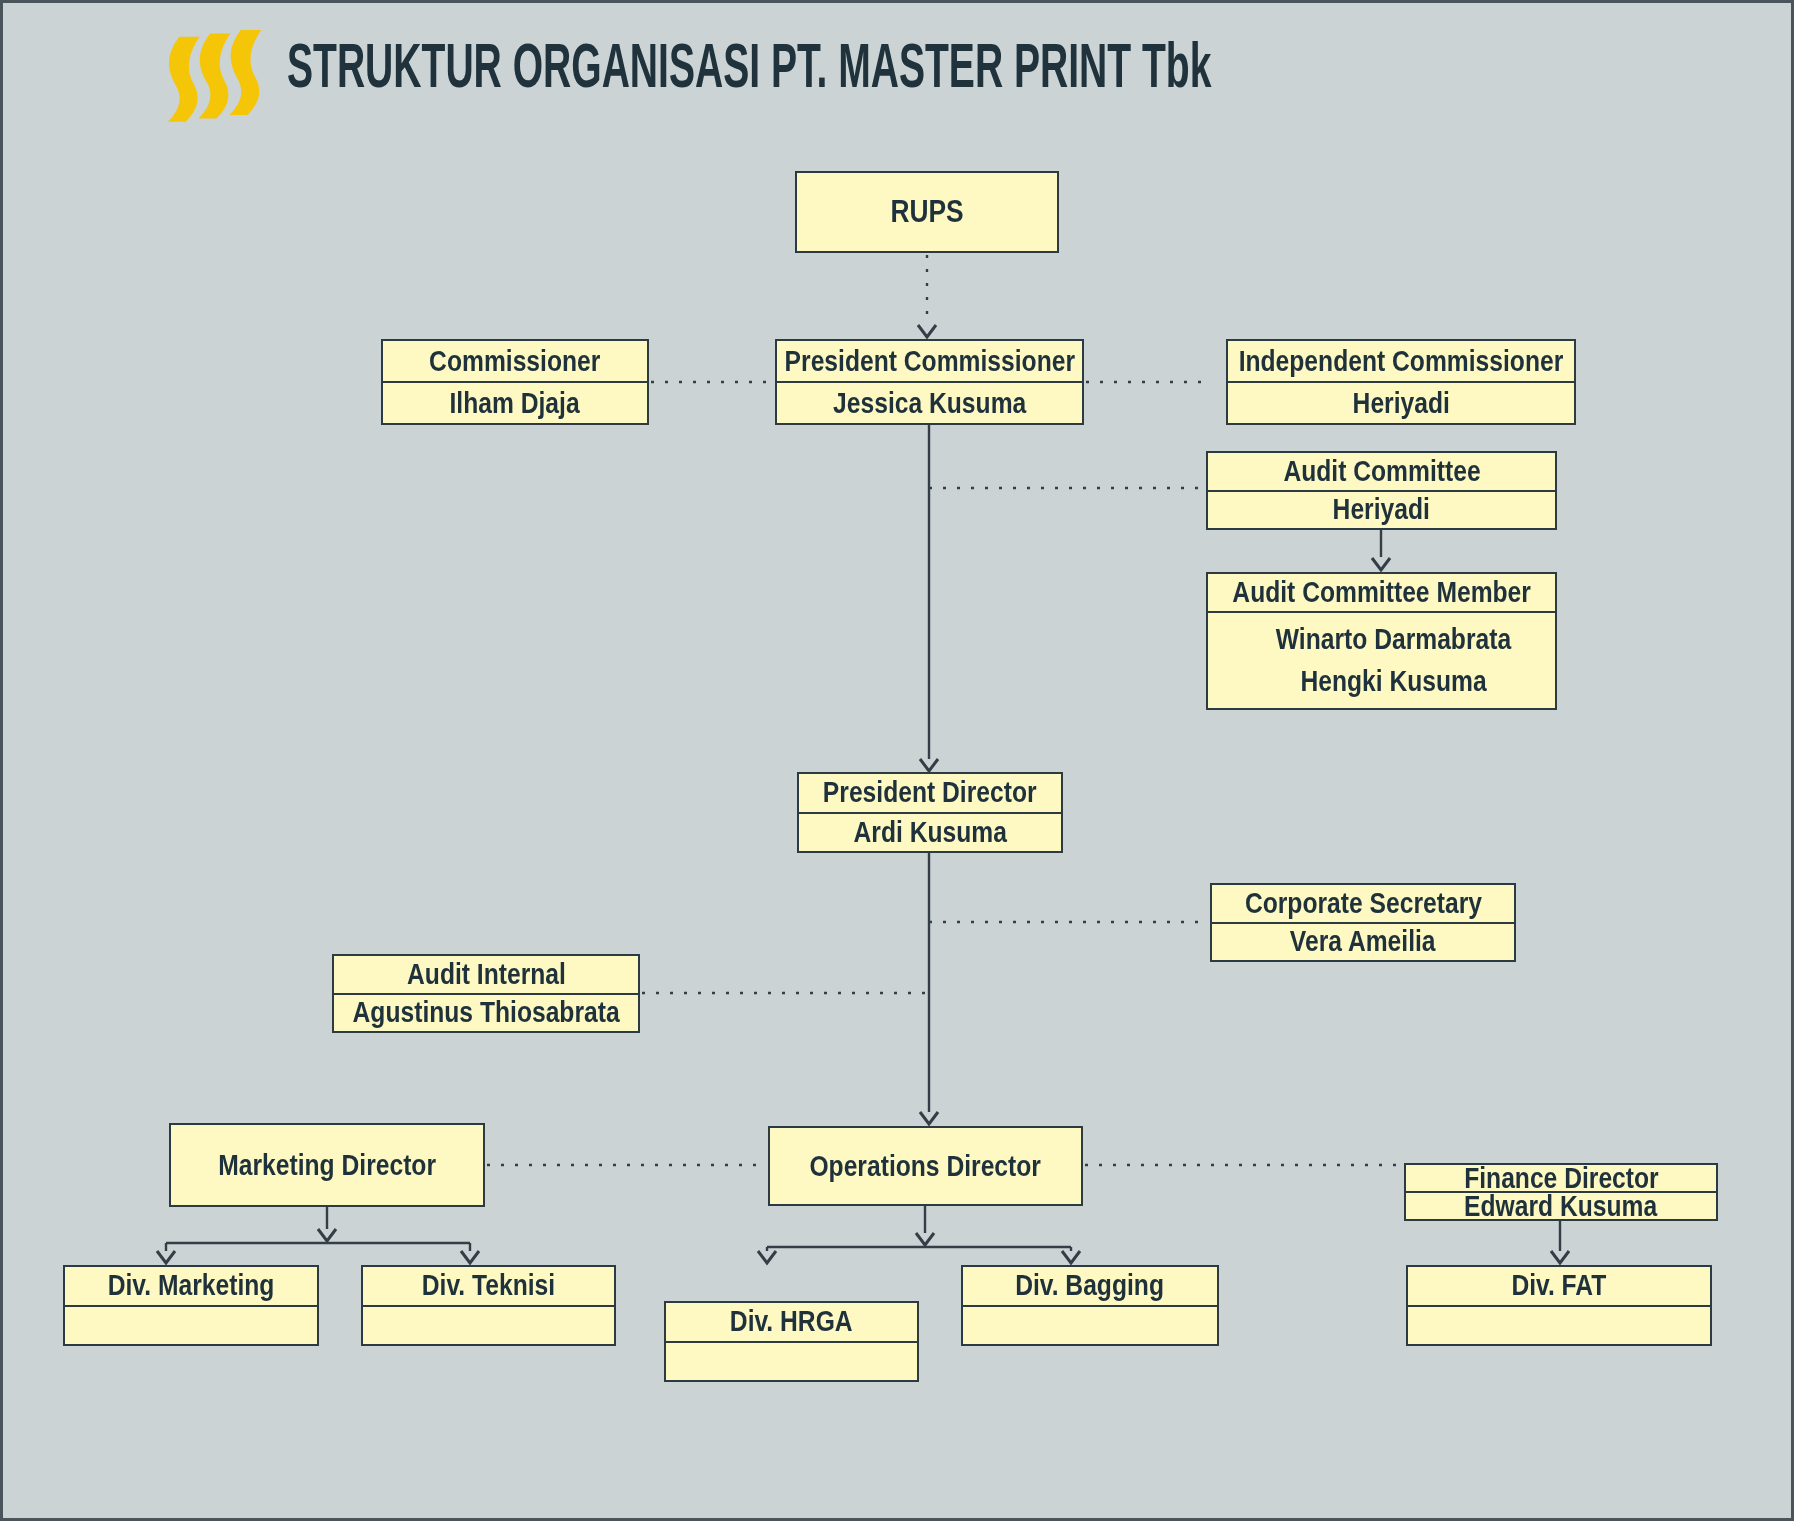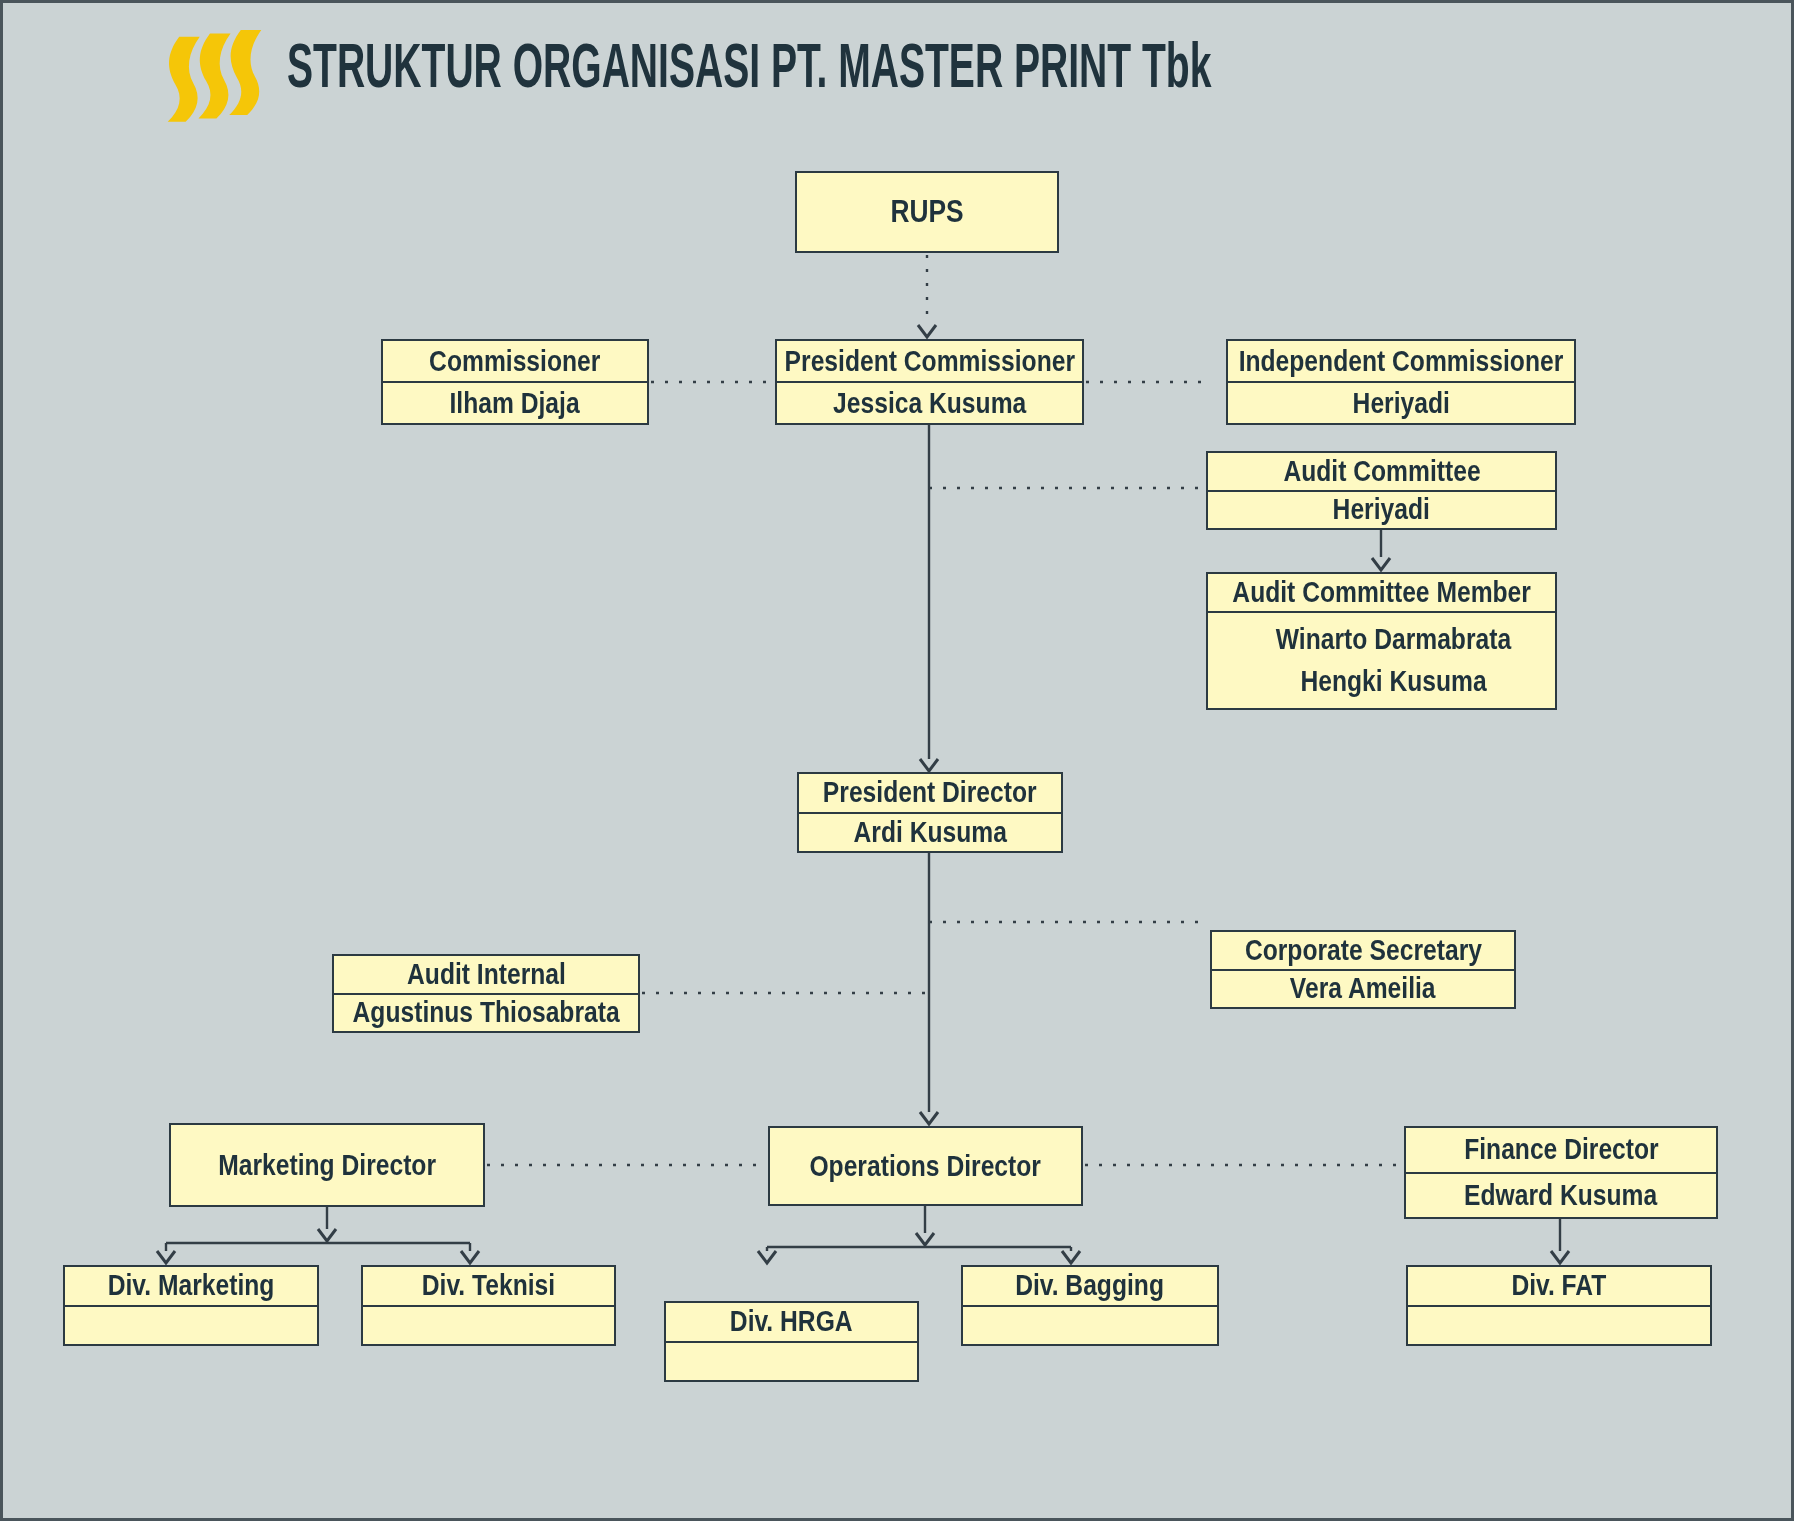--- a/index.html
+++ b/index.html
@@ -165,21 +165,21 @@
 
   <div class="node" style="left:794px;top:769px;width:266px;height:81px;">
     <div class="row">
         <span>President Director</span>
       </div>
     <div class="row">
         <span>Ardi Kusuma</span>
       </div>
   </div>
 
-  <div class="node" style="left:1207px;top:880px;width:306px;height:79px;margin-top:47px;">
+  <div class="node" style="left:1207px;top:880px;width:306px;height:79px;">
     <div class="row">
         <span>Corporate Secretary</span>
       </div>
     <div class="row">
         <span>Vera Ameilia</span>
       </div>
   </div>
 
   <div class="node" style="left:329px;top:951px;width:308px;height:79px;">
     <div class="row">
@@ -195,21 +195,21 @@
         <span>Marketing Director</span>
       </div>
   </div>
 
   <div class="node" style="left:765px;top:1123px;width:315px;height:80px;">
     <div class="row">
         <span>Operations Director</span>
       </div>
   </div>
 
-  <div class="node" style="left:1401px;top:1123px;width:314px;height:93px;">
+  <div class="node" style="left:1401px;top:1160px;width:314px;height:58px;">
     <div class="row">
         <span>Finance Director</span>
       </div>
     <div class="row">
         <span>Edward Kusuma</span>
       </div>
   </div>
 
   <div class="node" style="left:60px;top:1262px;width:256px;height:81px;">
     <div class="row">

